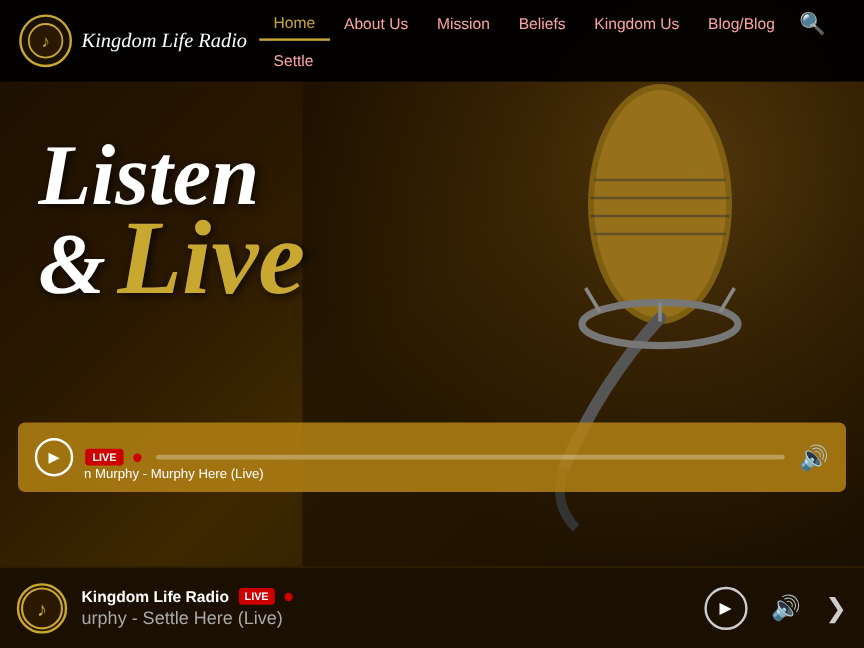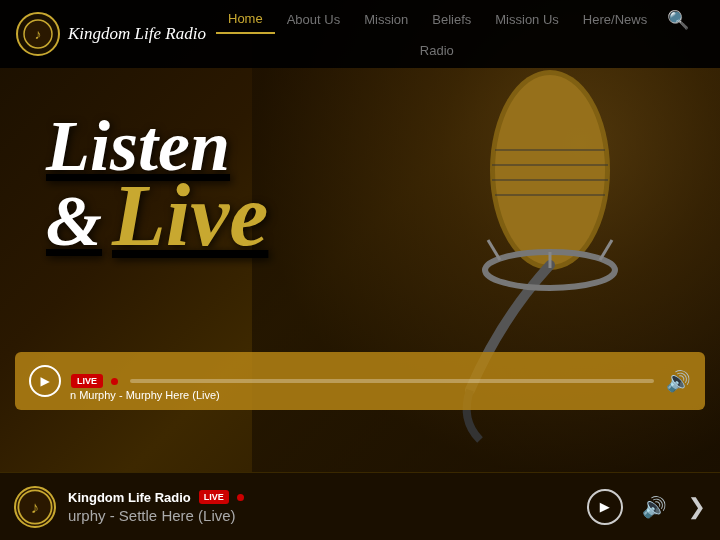--- a/index.html
+++ b/index.html
@@ -46,32 +46,32 @@
     }
     #logo-text {
       color: #fff;
       font-family: 'Georgia', serif;
       font-style: italic;
       font-size: 17px;
       line-height: 1.2;
       white-space: nowrap;
     }
     .nav-item {
-      color: #737373;
+      color: #fca5a5;
       font-size: 13px;
       padding: 6px 12px;
       cursor: pointer;
       white-space: nowrap;
       text-decoration: none;
     }
     .nav-item.active { color: #c8a830; border-bottom: 2px solid #c8a830; }
     #nav-row {
       display: flex;
       flex-direction: column;
-      align-items: center;
+      align-items: flex-start;
       gap: 2px;
     }
     #nav-top-row {
       display: flex;
       align-items: center;
     }
     #nav-bottom-row {
       display: flex;
       align-items: center;
       padding-right: 40px;
@@ -102,24 +102,23 @@
     
     #mic-container {
       position: absolute;
       right: 60px;
       top: 40px;
       width: 280px;
       height: 400px;
     }
     #hero-text {
       position: absolute;
-      left: 46px;
+      left: 32px;
       top: 110px;
       z-index: 5;
-      text-decoration: underline;
     }
     #listen-text {
       font-family: 'Georgia', serif;
       font-style: italic;
       font-size: 72px;
       font-weight: bold;
       color: #fff;
       line-height: 1;
       text-shadow: 2px 2px 8px rgba(0,0,0,0.8);
     }
@@ -369,26 +368,26 @@
     </div>
     <div id="logo-text">Kingdom Life Radio</div>
   </div>
 
   <div id="nav-row">
     <div id="nav-top-row">
       <a class="nav-item active">Home</a>
       <a class="nav-item">About Us</a>
       <a class="nav-item">Mission</a>
       <a class="nav-item">Beliefs</a>
-      <a class="nav-item">Mission Us</a>
-      <a class="nav-item">Here/News</a>
+      <a class="nav-item">Kingdom Us</a>
+      <a class="nav-item">Blog/Blog</a>
       <div id="search-icon-btn">🔍</div>
     </div>
     <div id="nav-bottom-row">
-      <a class="nav-item">Radio</a>
+      <a class="nav-item">Settle</a>
     </div>
   </div>
 </div>
 
 <div id="bottom-bar">
   <div id="bottom-logo">
     <svg viewBox="0 0 32 32" xmlns="http://www.w3.org/2000/svg">
       <circle cx="16" cy="16" r="14" fill="#2a1800" stroke="#c8a830" stroke-width="1.5"></circle>
       <text x="16" y="21" text-anchor="middle" font-size="14" fill="#c8a830">♪</text>
     </svg>

